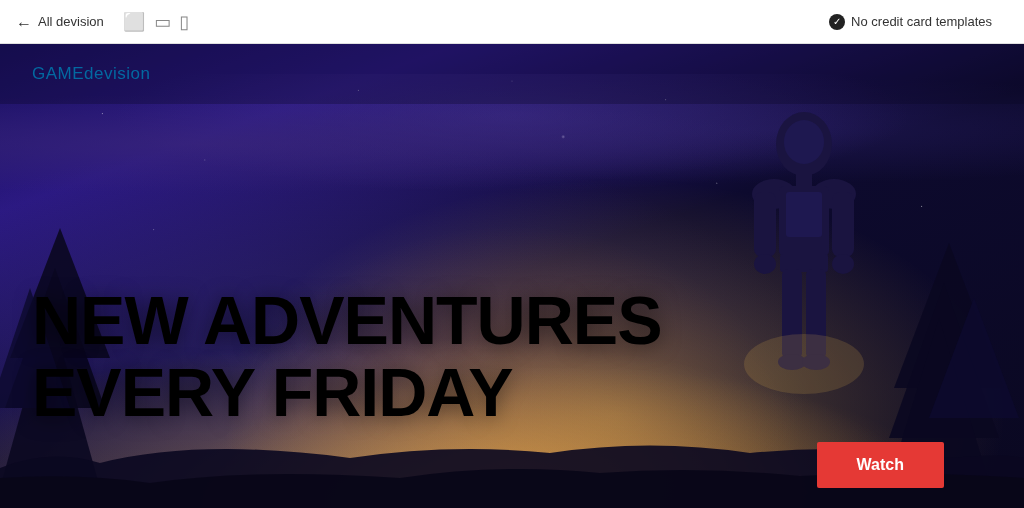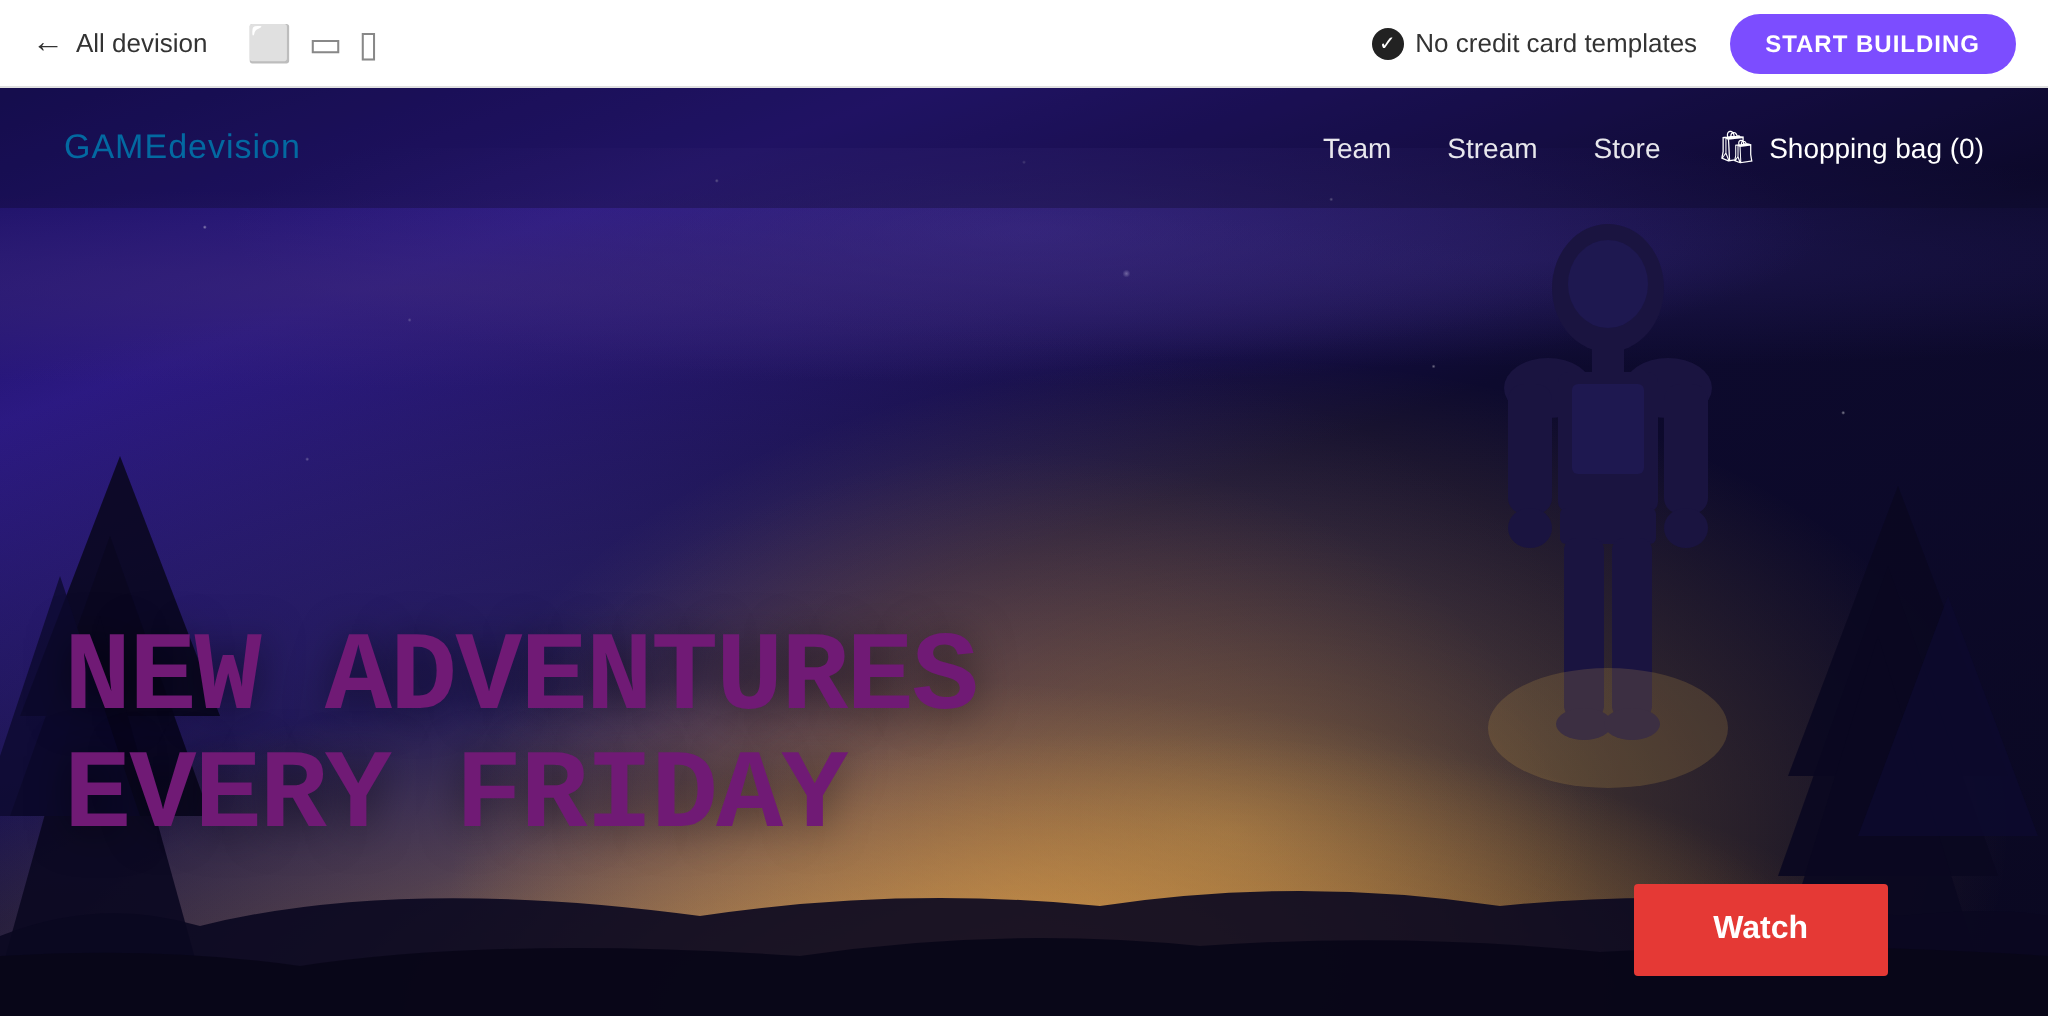--- a/index.html
+++ b/index.html
@@ -209,28 +209,27 @@
     }
 
     
     #hero-text {
       position: absolute;
       bottom: 80px;
       left: 32px;
       z-index: 10;
     }
     #hero-text h1 {
-      color: #701a75;
-      font-size: 56px;
+      color: #000000;
+      font-size: 68px;
       font-weight: 900;
       line-height: 1.05;
       text-transform: uppercase;
       letter-spacing: -1px;
       text-shadow: 0 2px 20px rgba(0,0,0,0.5);
-      font-family: Liberation Mono, monospace;
     }
 
     
     #watch-btn {
       position: absolute;
       bottom: 20px;
       right: 80px;
       background: #e53935;
       color: #fff;
       border: none;
@@ -268,21 +267,20 @@
   <div class="device-icons">
     <span class="device-icon active" title="Desktop">⬜</span>
     <span class="device-icon" title="Tablet">▭</span>
     <span class="device-icon" title="Mobile">▯</span>
   </div>
   <div class="spacer"></div>
   <div class="no-credit">
     <div class="check-circle">✓</div>
     <span>No credit card templates</span>
   </div>
-  <button class="start-btn">START BUILDING</button>
 </div>
 
 <div id="preview">
   <div id="hero-bg"></div>
   <div id="clouds"></div>
   <div id="city-glow"></div>
 
   <div id="trees-left">
     <svg viewBox="0 0 120 300" width="120" height="300" xmlns="http://www.w3.org/2000/svg">
       <polygon points="60,20 10,150 110,150" fill="#0a0820" opacity="0.9"></polygon>
@@ -341,29 +339,20 @@
     <svg viewBox="0 0 1024 120" width="1024" height="120" xmlns="http://www.w3.org/2000/svg">
       <path d="M0,120 L0,80 Q50,60 100,75 Q200,50 350,70 Q450,55 550,65 Q650,50 750,65 Q850,55 950,70 Q1000,65 1024,70 L1024,120 Z" fill="#0a0820" opacity="0.9"></path>
       <path d="M0,120 L0,90 Q80,85 150,95 Q250,80 400,90 Q500,75 600,85 Q700,78 800,88 Q900,82 1024,90 L1024,120 Z" fill="#080618" opacity="0.95"></path>
     </svg>
   </div>
 
   <nav id="site-nav">
     <div id="site-logo">
       <span>GAME</span><span>devision</span>
     </div>
-    <div id="site-links">
-      <a class="nav-link">Team</a>
-      <a class="nav-link">Stream</a>
-      <a class="nav-link">Store</a>
-      <div class="nav-bag">
-        <span class="bag-icon">🛍</span>
-        <span>Shopping bag (0)</span>
-      </div>
-    </div>
   </nav>
 
   <div id="hero-text">
     <h1>
       <span>NEW ADVENTURES</span><br>
       <span>EVERY FRIDAY</span>
     </h1>
   </div>
 
   <button id="watch-btn">Watch</button>

